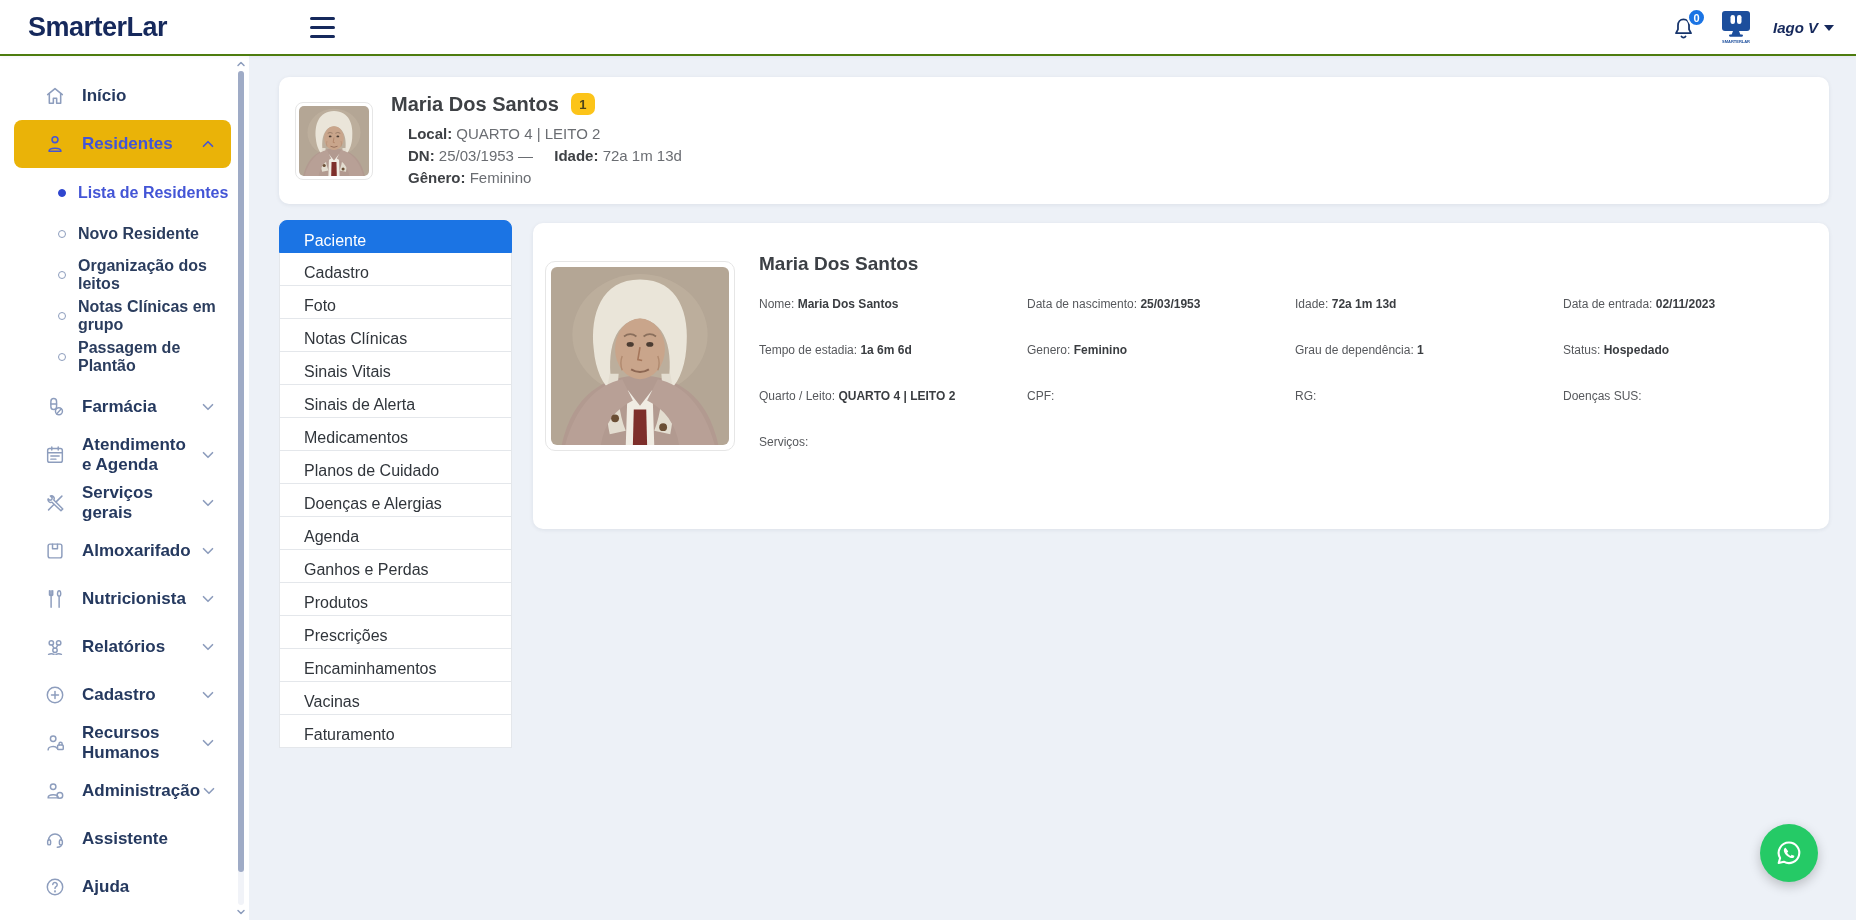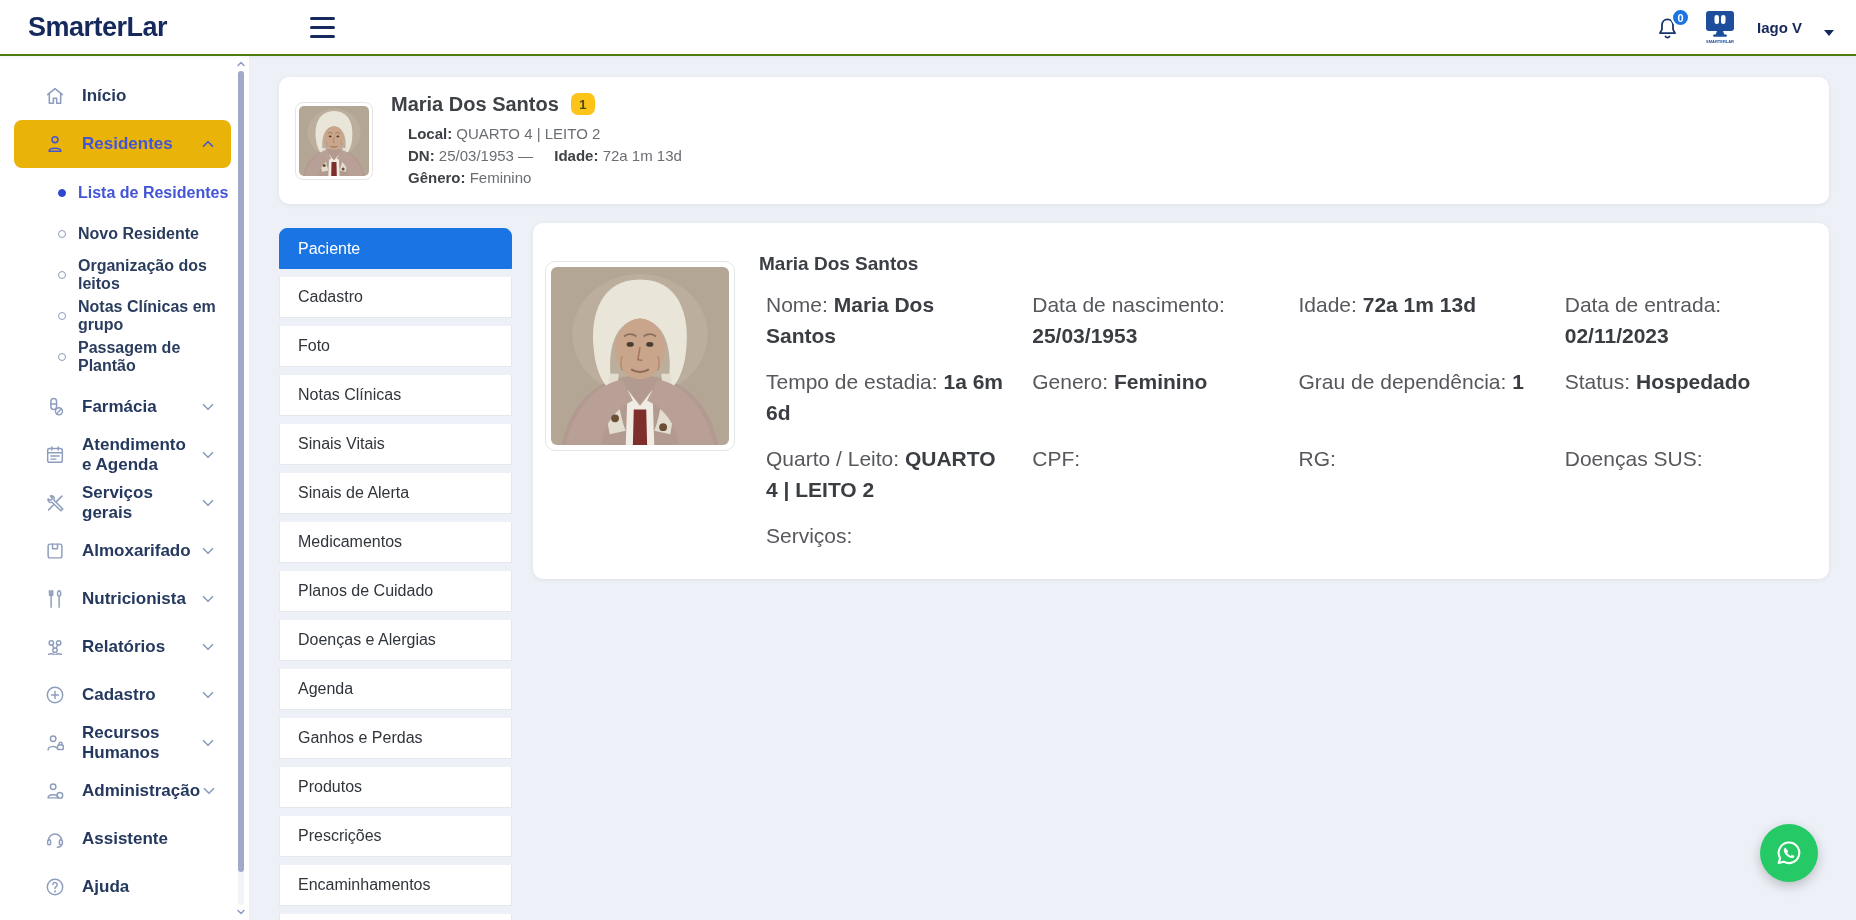--- a/index.html
+++ b/index.html
@@ -27,21 +27,21 @@
   .hamburger span { display:block; height:3px; background:#16295c; border-radius:2px; }
   .topbar-right { margin-left:auto; display:flex; align-items:center; gap:20px; margin-right:22px; }
   .bell-wrap { position:relative; cursor:pointer; width:28px; height:30px; }
   .bell-wrap svg { display:block; margin-top:4px; }
   .notif-badge {
     position:absolute; top:-4px; right:-7px; min-width:19px; height:19px;
     background:#1b74e4; color:#fff; border:2px solid #fff; border-radius:50%;
     font-size:11px; font-weight:700; display:flex; align-items:center; justify-content:center;
   }
   .avatar { width:34px; height:36px; cursor:pointer; }
-  .user-menu { display:flex; align-items:flex-end; gap:22px; cursor:pointer; }
+  .user-menu { display:flex; align-items:center; gap:6px; cursor:pointer;font-style:italic; }
   .user-name { font-size:15px; font-weight:700; color:#16295c; }
   .caret { width:0; height:0; border-left:5px solid transparent; border-right:5px solid transparent;
     border-top:6px solid #16295c; margin-top:2px; }
 
   
   .layout { display:flex; height:864px; }
 
   
   .sidebar { width:249px; background:#fff; position:relative; padding:16px 0 0 0; flex:none; }
   .side-nav { padding-right:18px; }
@@ -99,42 +99,42 @@
     min-width:24px; height:22px; border-radius:7px;
     display:flex; align-items:center; justify-content:center; padding:0 6px;
   }
   .ph-line { font-size:15px; line-height:22px; color:#6a6d72; }
   .ph-line b { color:#3e4145; font-weight:700;margin-left:17px; }
 
   .content-row { display:flex; align-items:flex-start; }
 
   .tabs { width:233px; flex:none; }
   .tab {
-    height:41px; line-height:40px; background:#fff; padding-left:18px;
+    height:33px; line-height:40px; background:#fff; padding-left:24px;
     font-size:16px; color:#30353b; cursor:pointer;
-    border:1px solid #e4e7eb; border-top:none;margin-top:8px;
+    border:1px solid #e4e7eb; border-top:none;
   }
   .tab:first-child { border-top:1px solid #e4e7eb; border-radius:8px 8px 0 0; }
   .tab.active { background:#1b74e4; border-color:#1b74e4; color:#fff; font-weight:400; }
 
   .detail-card {
     flex:1; margin-left:21px; margin-top:3px; background:#fff; border-radius:10px;
     box-shadow:0 1px 4px rgba(25,40,70,.08);
     padding:16px 16px 28px 12px; display:flex; min-height:306px;
   }
   .d-photo {
     width:190px; height:190px; border:1px solid #e6e6e6; border-radius:10px;
     background:#fff; padding:5px; margin-top:22px; flex:none;
   }
   .d-photo svg { width:100%; height:100%; border-radius:6px; display:block; }
   .d-body { margin-left:24px; flex:1; min-width:0; }
   .d-title { font-size:19px; font-weight:700; color:#3c4045; margin:14px 0 14px; }
   .d-grid {
     display:grid; grid-template-columns:repeat(4, 1fr); column-gap:28px; row-gap:15px;
-    font-size:21px; line-height:31px; padding-right:10px;margin-left:7px;
+    font-size:12px; line-height:31px; padding-right:10px;
   }
   .field { color:#56585c; }
   .field .f-value { font-weight:700; color:#3a3d41; }
 
   
   .wa-fab {
     position:fixed; right:38px; bottom:38px; width:58px; height:58px; border-radius:50%;
     background:#25ca66; box-shadow:0 4px 12px rgba(0,0,0,.22);
     display:flex; align-items:center; justify-content:center; cursor:pointer; border:none;
   }

